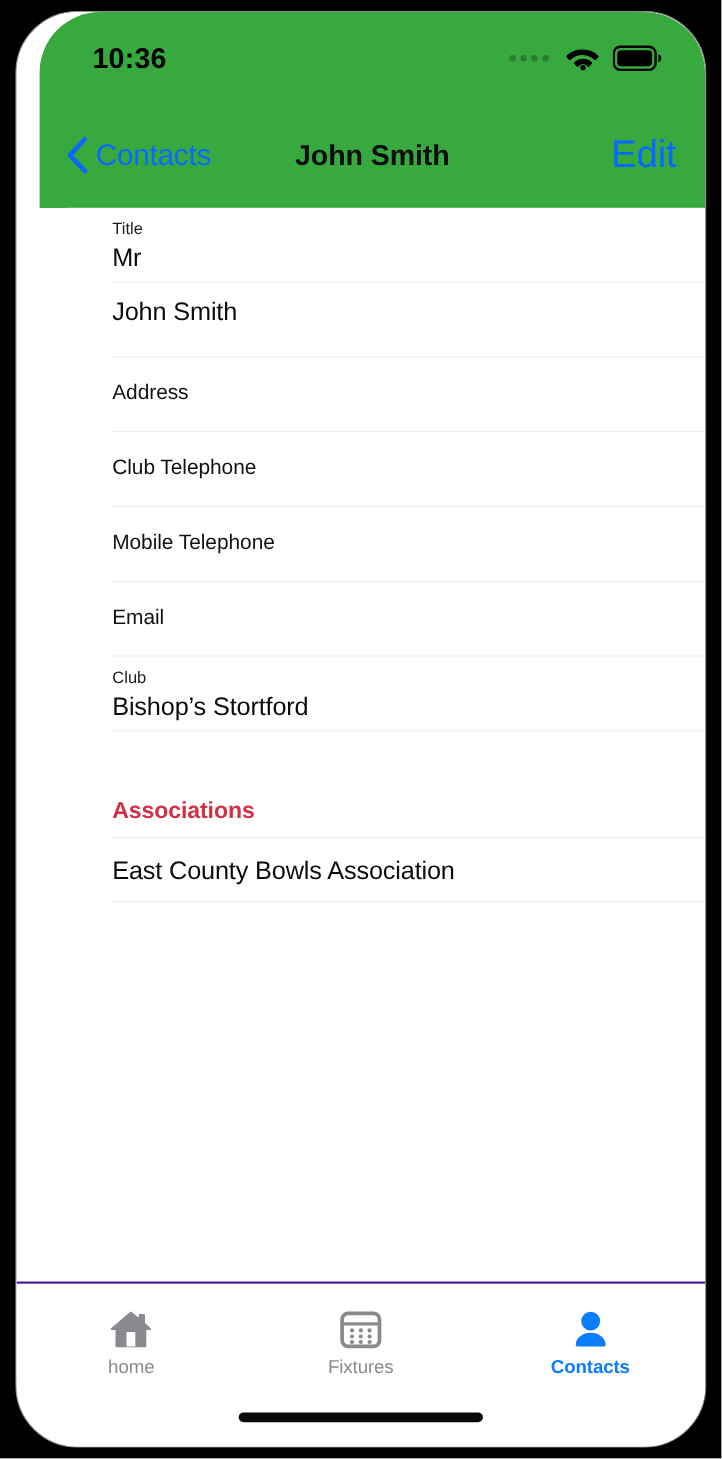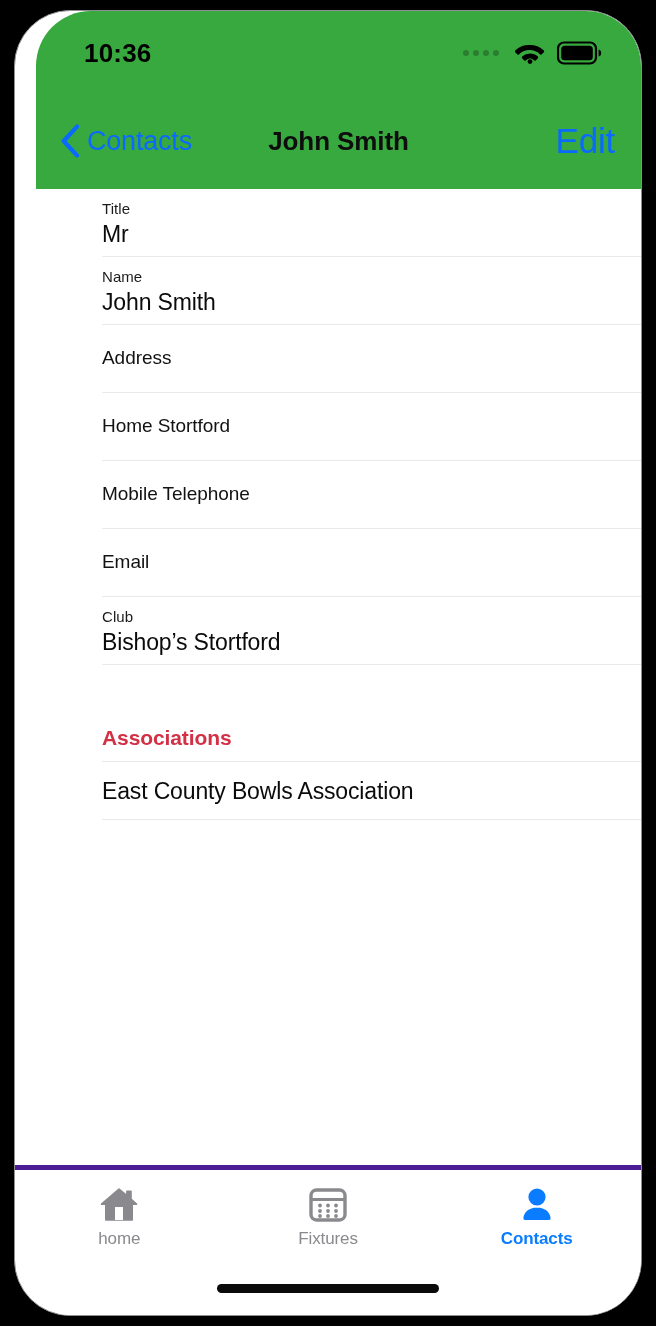--- a/index.html
+++ b/index.html
@@ -208,23 +208,23 @@
     letter-spacing: -0.15px;
   }
 
   
   #tabbar {
     position: absolute;
     left: 0; right: 0;
     bottom: 62px;
     height: 88px;
     display: flex;
-    align-items: center;
+    align-items: flex-end;
     background: #ffffff;
-    border-top: 5px solid #4c1d95;
+    border-top: 2px solid #4c1d95;
   }
   .tab {
     flex: 1 1 0;
     display: flex;
     flex-direction: column;
     align-items: center;
     justify-content: flex-start;
     padding-top: 10px;
     cursor: pointer;
     gap: 4px;
@@ -293,30 +293,29 @@
     </div>
 
     <div id="content">
 
       <div class="row row-filled">
         <div class="fld-label">Title</div>
         <div class="fld-value">Mr</div>
       </div>
 
       <div class="row row-filled">
-        <div class="fld-label">Name</div>
         <div class="fld-value">John Smith</div>
       </div>
 
       <div class="row row-empty">
         <div class="fld-label-lg">Address</div>
       </div>
 
       <div class="row row-empty">
-        <div class="fld-label-lg">Home Stortford</div>
+        <div class="fld-label-lg">Club Telephone</div>
       </div>
 
       <div class="row row-empty">
         <div class="fld-label-lg">Mobile Telephone</div>
       </div>
 
       <div class="row row-empty">
         <div class="fld-label-lg">Email</div>
       </div>
 

